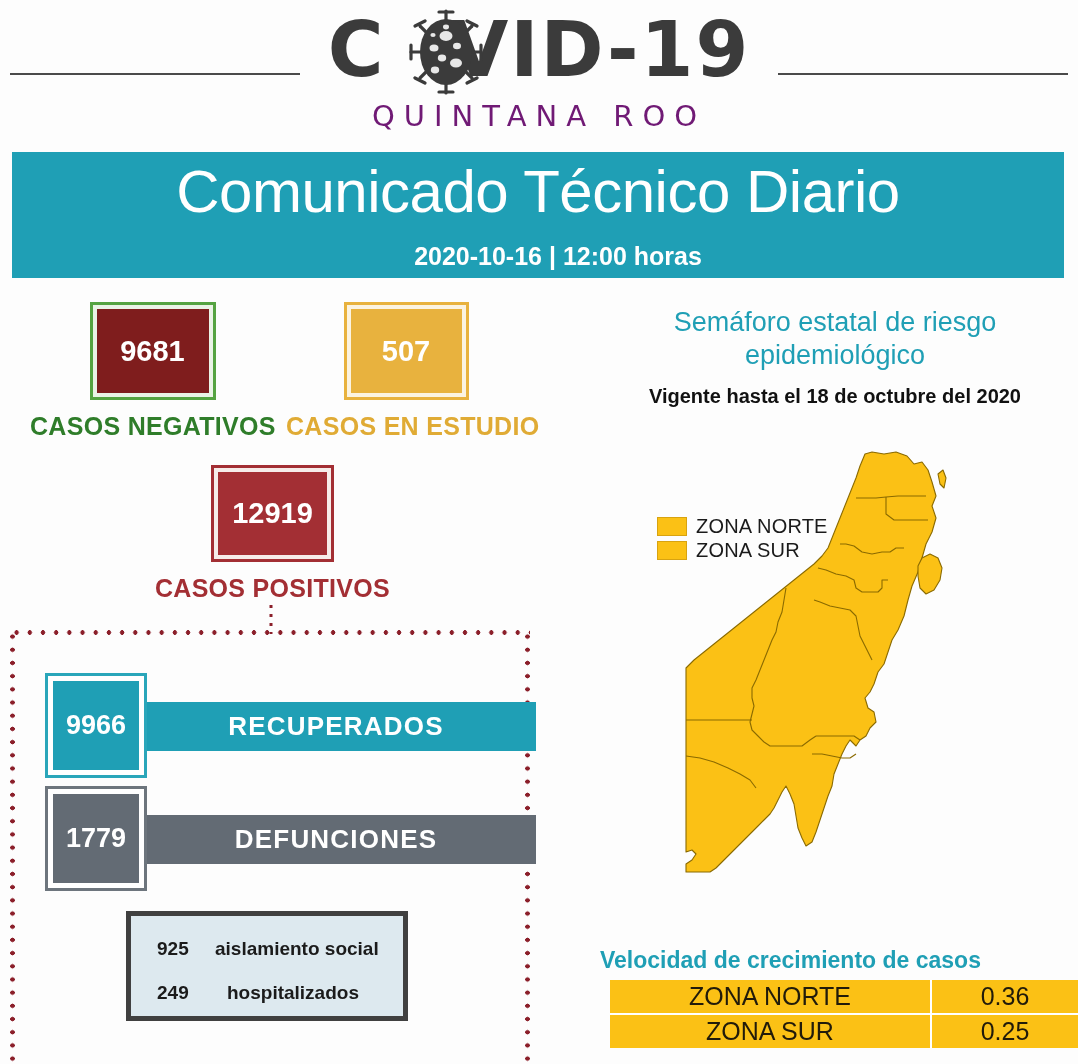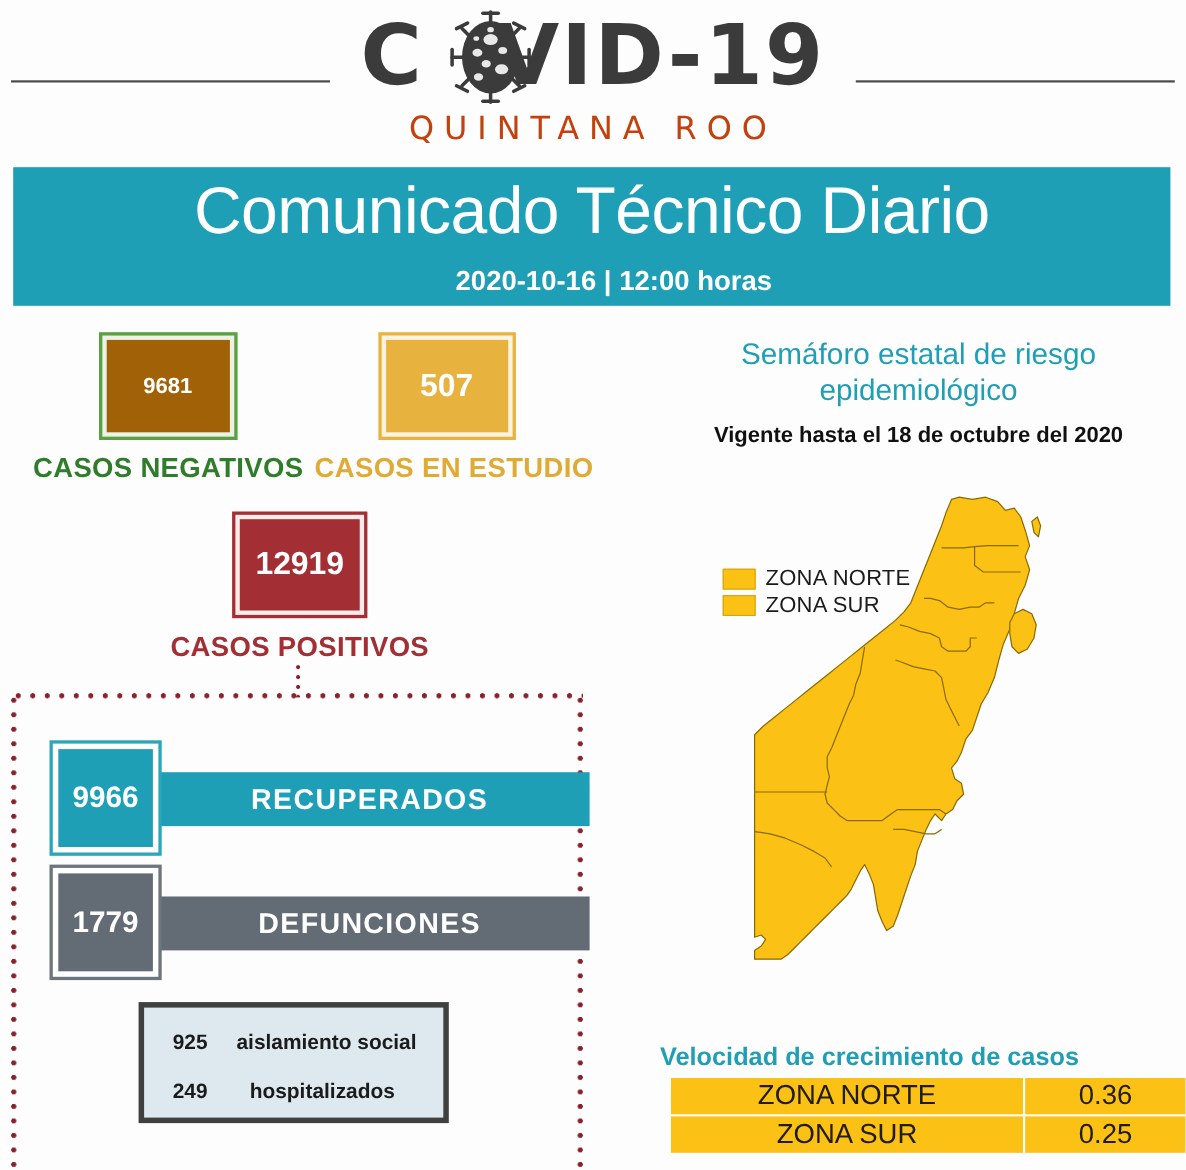--- a/index.html
+++ b/index.html
@@ -39,21 +39,21 @@
   #covid-word .post{margin-left:2px;}
   #virus-icon{
     position:absolute;left:404px;top:6px;width:84px;height:92px;
   }
   #subtitle-qroo{
     position:absolute;left:0;top:99px;width:1078px;
     text-align:center;
     font-family:"DejaVu Sans", sans-serif;
     font-size:29px;
     letter-spacing:9px;
-    color:#c2410c;
+    color:#701a75;
     white-space:nowrap;
   }
 
   
   #banner{
     position:absolute;left:12px;top:152px;width:1052px;height:126px;
     background:#1f9fb5;
   }
   #banner-title{
     position:absolute;left:0;top:8px;width:100%;
@@ -88,23 +88,23 @@
   .stat-caption{
     text-align:center;
     font-weight:bold;
     letter-spacing:0.3px;
     white-space:nowrap;
   }
 
   #neg-box{left:30px;top:305px;width:245px;}
   #neg-square{
     width:120px;height:92px;margin:0 auto;
-    background:#a16207;border-color:#eaf3e6;
+    background:#7f1d1d;border-color:#eaf3e6;
     box-shadow:0 0 0 3px #55a341;
-    font-size:20px;
+    font-size:29px;
   }
   #neg-caption{margin-top:15px;font-size:25px;color:#2f7d2a;}
 
   #est-box{left:286px;top:305px;width:240px;}
   #est-square{
     width:119px;height:92px;margin:0 auto;
     background:#e8b23e;border-color:#fbf3e1;
     box-shadow:0 0 0 3px #e8b23e;
     font-size:29px;
   }

